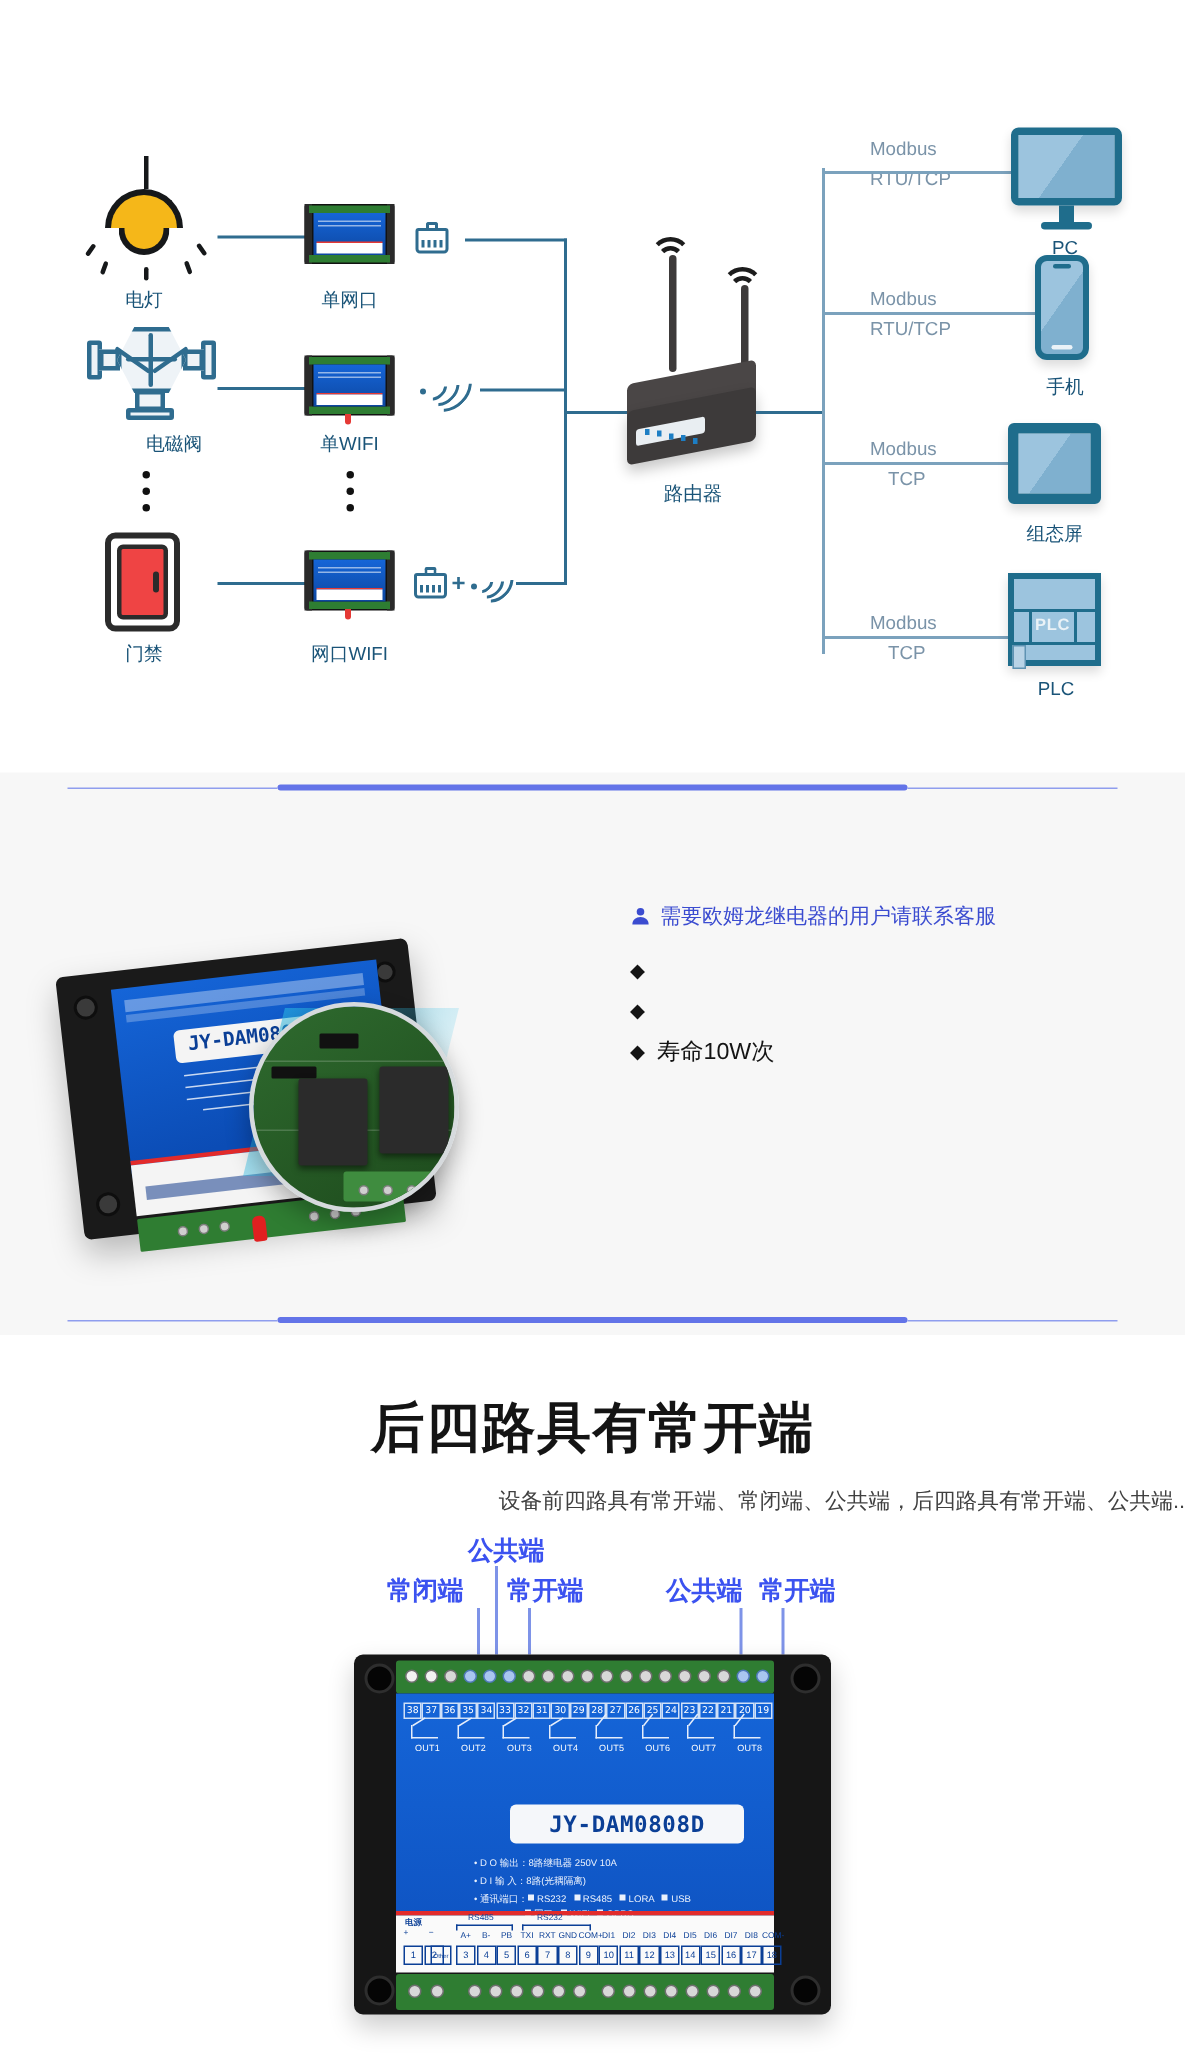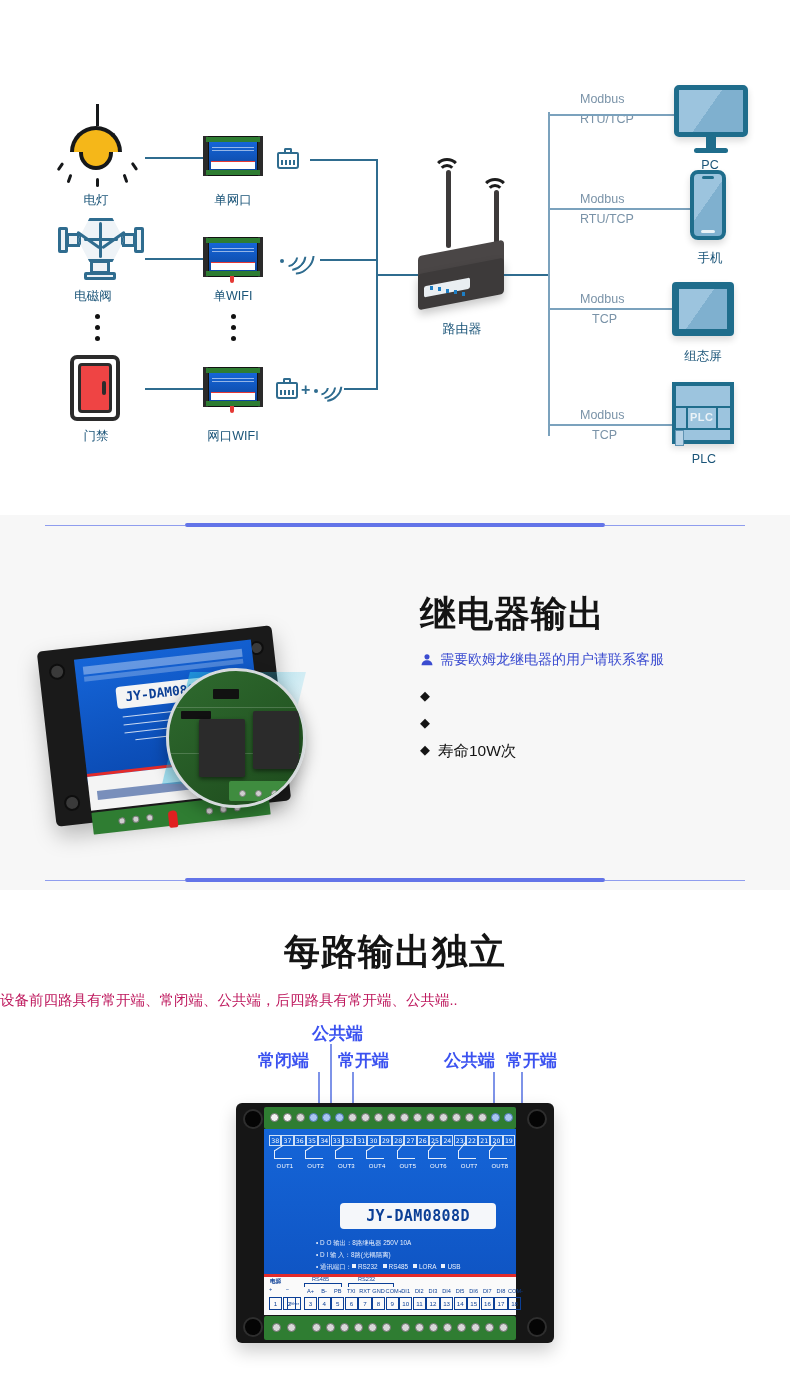--- a/index.html
+++ b/index.html
@@ -130,21 +130,21 @@
     padding:6px 16px;margin-top:14px;letter-spacing:1px;}
   .note{color:#3b4cd0;font-size:14px;margin-top:12px;display:flex;align-items:center;gap:6px;}
   .bullets{margin-top:16px;}
   .bline{display:flex;gap:8px;color:#141414;font-size:15.5px;line-height:1.55;margin-bottom:4px;}
   .bl-diamond{color:#141414;font-size:13px;line-height:1.75;}
 
   
   #sec-explain{position:absolute;left:0;top:890px;width:790px;height:483px;background:#ffffff;}
   .h-explain{text-align:center;font-size:36px;font-weight:bold;color:#141414;
     padding-top:38px;letter-spacing:1px;font-family:"DejaVu Sans",sans-serif;}
-  .sub-explain{text-align:left;font-size:14.5px;color:#be185d;margin-top:14px;}
+  .sub-explain{text-align:right;font-size:14.5px;color:#404040;margin-top:14px;}
   .callout{position:absolute;color:#3b52f0;font-size:17px;font-weight:bold;white-space:nowrap;}
   .leader{position:absolute;width:2px;background:#7e93e8;}
 
   .big-board{position:absolute;left:236px;top:1103px;width:318px;height:240px;}
   .bb-frame{position:absolute;inset:0;background:#161616;border-radius:6px;box-shadow:0 8px 18px rgba(0,0,0,.2);}
   .bb-hole{position:absolute;width:20px;height:20px;border-radius:50%;background:#050505;border:2px solid #2e2e2e;}
   .bb-blue{position:absolute;left:28px;top:26px;width:252px;height:148px;background:linear-gradient(180deg,#1565d8,#0f55c4);}
   .bb-white{position:absolute;left:28px;top:174px;width:252px;height:38px;background:#fafafa;}
   .bb-red{position:absolute;left:28px;top:171px;width:252px;height:3px;background:#e22b2b;}
   .bb-termtop{position:absolute;left:28px;top:4px;width:252px;height:22px;background:#2f7d32;border-radius:2px;}
@@ -218,21 +218,21 @@
         <div class="valve-pipe" style="left:66px;top:163px;width:14px;height:14px;"></div>
         <div class="valve-pipe" style="left:122px;top:163px;width:14px;height:14px;"></div>
         <div class="valve-hex" style="left:78px;top:148px;"></div>
         <div class="valve-spoke" style="left:99px;top:152px;width:3px;height:36px;"></div>
         <div class="valve-spoke" style="left:84px;top:168px;width:34px;height:3px;"></div>
         <div class="valve-spoke" style="left:87px;top:156px;width:3px;height:28px;transform:rotate(-55deg);"></div>
         <div class="valve-spoke" style="left:112px;top:156px;width:3px;height:28px;transform:rotate(55deg);"></div>
         <div class="valve-base" style="left:90px;top:190px;width:20px;height:14px;border-radius:2px;"></div>
         <div class="valve-base" style="left:84px;top:202px;width:32px;height:8px;border-radius:2px;"></div>
       </div>
-      <div class="node-label" style="left:53px;top:218px;width:80px;">电磁阀</div>
+      <div class="node-label" style="left:76px;top:218px;width:80px;">电磁阀</div>
 
       <div class="wire wire-h" style="left:145px;top:188px;width:62px;"></div>
 
       <div class="mod" style="left:203px;top:167px;">
         <div class="mod-ear" style="left:0;"></div>
           <div class="mod-ear" style="right:0;"></div>
         <div class="mod-green" style="top:1px;"></div>
           <div class="mod-green" style="bottom:1px;"></div>
         <div class="mod-blue"></div>
         <div class="mod-tick" style="left:9px;top:11px;width:42px;"></div>
@@ -406,21 +406,20 @@
         <div class="mg-relay" style="left:30px;top:48px;width:46px;height:58px;"></div>
         <div class="mg-relay" style="left:84px;top:40px;width:46px;height:58px;"></div>
         <div class="mg-term" style="left:60px;bottom:4px;width:80px;height:20px;"></div>
         <div class="term-screw" style="left:70px;bottom:8px;"></div>
         <div class="term-screw" style="left:86px;bottom:8px;"></div>
         <div class="term-screw" style="left:102px;bottom:8px;"></div>
       </div>
     </div>
 
     <div class="relay-text">
-      <div class="h-relay">继电器输出</div>
       <div class="note">
         <span style="display:inline-block;width:14px;height:14px;position:relative;">
           <svg width="14" height="14" viewBox="0 0 16 16">
               <circle cx="8" cy="4.4" r="2.9" fill="#3b4cd0"></circle>
               <path d="M1.8 14c0-3.4 2.8-5.6 6.2-5.6S14.2 10.6 14.2 14z" fill="#3b4cd0"></path>
             </svg>
         </span>
         <span>需要欧姆龙继电器的用户请联系客服</span>
       </div>
       <div class="bullets">
@@ -434,21 +433,21 @@
           <span class="bl-diamond">◆</span>
           <span>寿命10W次</span>
         </div>
       </div>
     </div>
 
     <div class="divider" style="bottom:8px;"></div>
   </div>
 
   <div id="sec-explain">
-    <div class="h-explain">每路输出独立</div>
+    <div class="h-explain">后四路具有常开端</div>
     <div class="sub-explain">设备前四路具有常开端、常闭端、公共端，后四路具有常开端、公共端..</div>
   </div>
 
   <div class="callout" style="left:312px;top:1022px;">公共端</div>
   <div class="callout" style="left:258px;top:1049px;">常闭端</div>
   <div class="callout" style="left:338px;top:1049px;">常开端</div>
   <div class="callout" style="left:444px;top:1049px;">公共端</div>
   <div class="callout" style="left:506px;top:1049px;">常开端</div>
 
   <div class="leader" style="left:330px;top:1044px;height:59px;"></div>

